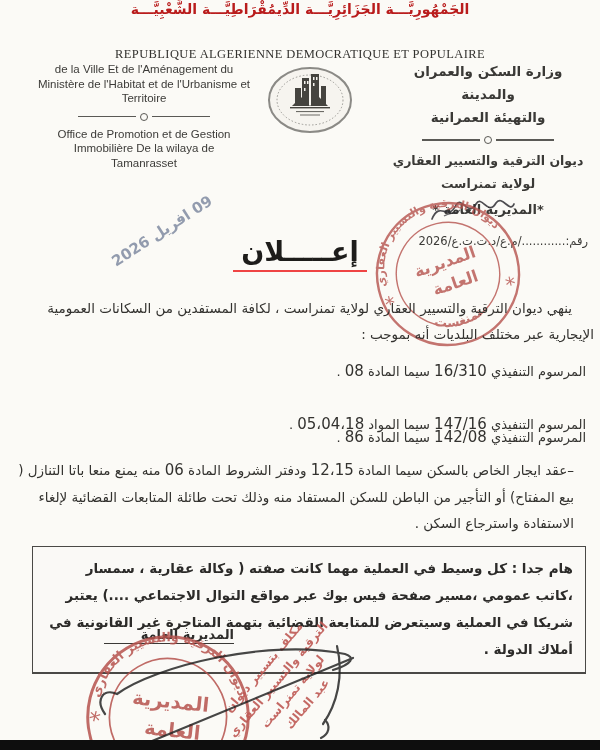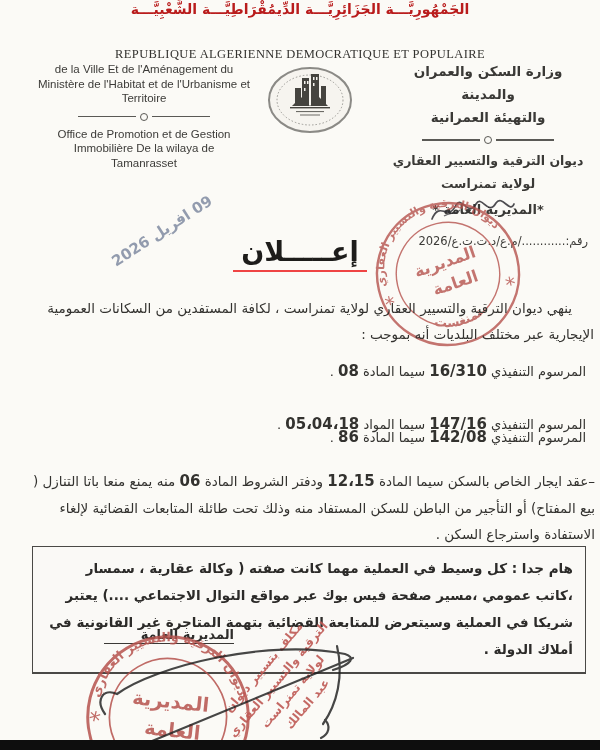--- a/index.html
+++ b/index.html
@@ -37,22 +37,22 @@
     transform:rotate(-33deg);opacity:.92;}
   
   .title-wrap{position:absolute;top:236px;left:0;width:100%;text-align:center;}
   .title{display:inline-block;font-size:27px;font-weight:bold;color:#1d1c1a;
     border-bottom:2px solid #ef4444;padding:0 8px 3px 8px;}
   
   .para{position:absolute;direction:rtl;text-align:right;font-size:13.5px;line-height:26px;color:#33322f;}
   .p1{top:295px;right:6px;left:12px;text-indent:22px;}
   .decree{position:absolute;right:14px;direction:rtl;text-align:right;font-size:13px;color:#33322f;}
   .d1{top:362px}.d2{top:415px}.d3{top:428px}
-  .num{font-weight:bold;font-size:15px;unicode-bidi:isolate;direction:ltr;display:inline-block;}
-  .p2{top:457px;right:5px;left:14px;line-height:26.5px;margin-top:11px;}
+  .num{font-weight:normal;font-size:15px;unicode-bidi:isolate;direction:ltr;display:inline-block;}
+  .p2{top:457px;right:26px;left:14px;line-height:26.5px;}
   .notice{position:absolute;top:546px;left:32px;right:14px;direction:rtl;text-align:right;
     font-size:13.5px;font-weight:bold;line-height:27px;color:#2c2b29;
     border:1.5px solid #4a4946;border-bottom-width:2.5px;padding:8px 12px 9px 12px;background:rgba(250,249,245,.3);}
   
   .sig-label{position:absolute;top:627px;left:104px;width:130px;text-align:right;direction:rtl;
     font-size:13px;font-weight:bold;color:#2e2d2b;border-bottom:1.5px solid #3a3936;padding-bottom:1px;}
   .hw-red{position:absolute;top:645px;left:192px;width:200px;height:92px;
     transform:rotate(-50deg);direction:rtl;text-align:center;color:#bf5a55;
     font-size:12px;line-height:19px;font-weight:bold;opacity:.9;pointer-events:none;}
   .sig-ink{position:absolute;top:628px;left:85px;width:302px;height:122px;pointer-events:none;}

